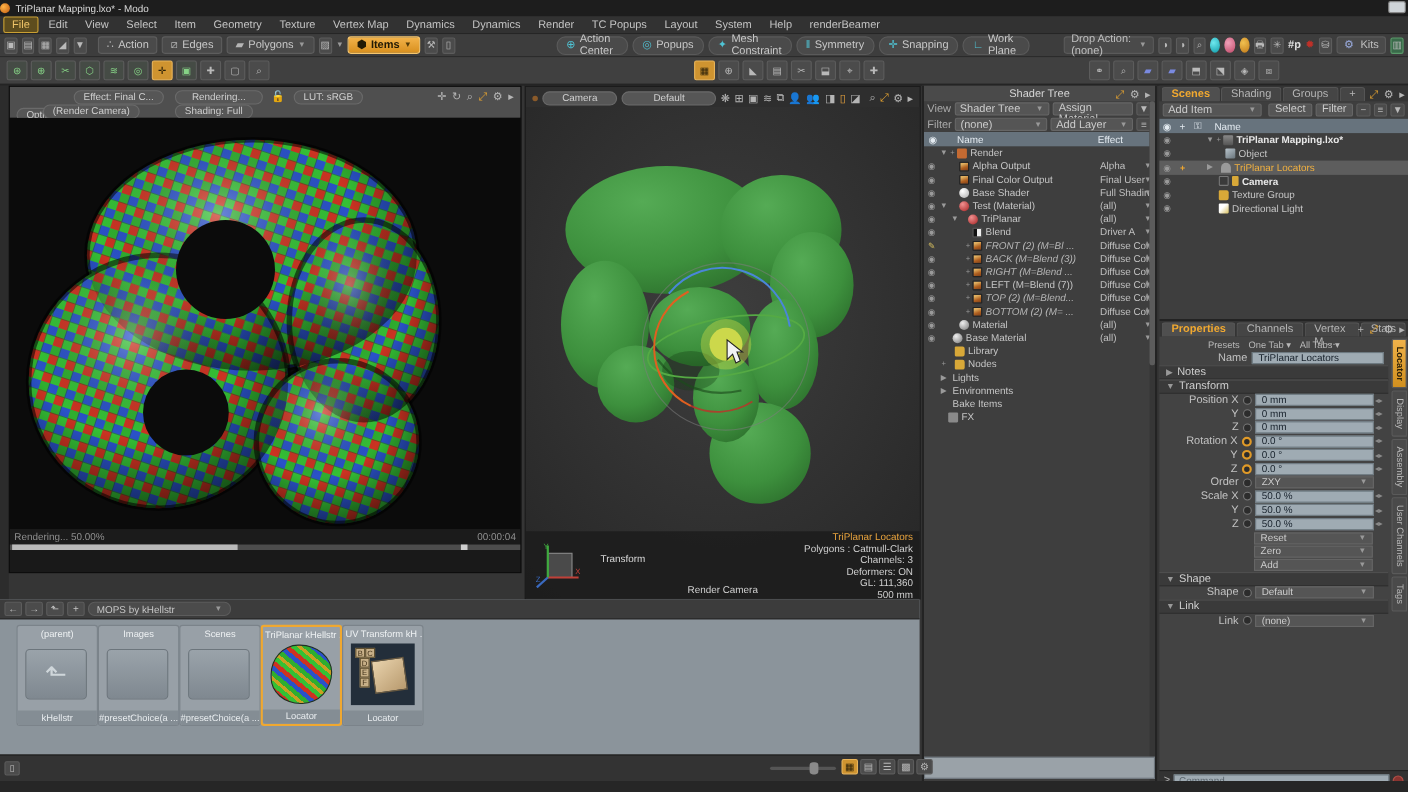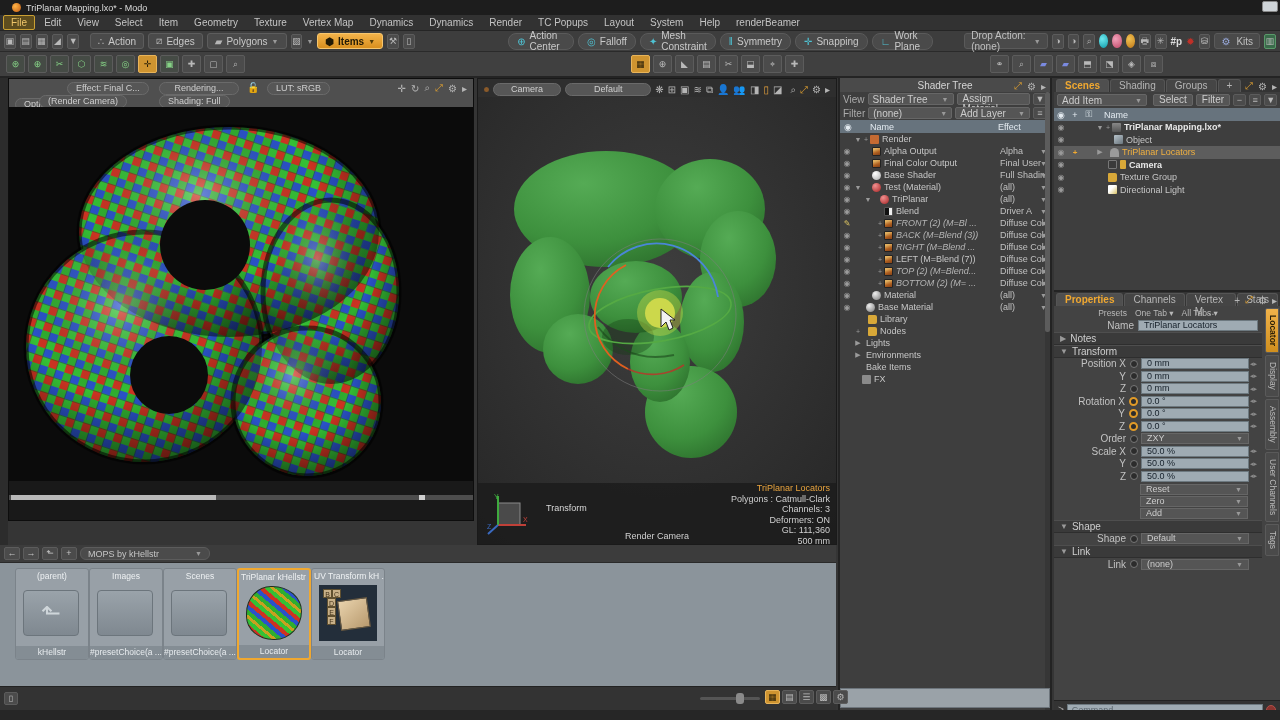--- a/index.html
+++ b/index.html
@@ -1,21 +1,21 @@
 <!DOCTYPE html>
 <html><head>
 <meta charset="utf-8">
 <style>
   * { box-sizing: border-box; margin:0; padding:0; }
   html,body { width:1280px; height:720px; overflow:hidden; }
   body { font-family:"Liberation Sans", sans-serif; font-size:10px; color:#c8c8c8; background:#353535; position:relative; }
   .abs { position:absolute; }
 
   
-  .titlebar { left:0; top:0; width:1280px; height:15px; background:#1d1d1d; color:#ddd; display:flex; align-items:center; gap:5px; padding:0 12px; font-size:9px; }
+  .titlebar { left:0; top:0; width:1280px; height:15px; background:#1d1d1d; color:#ddd; display:flex; align-items:center; gap:5px; padding:0 0; font-size:9px; }
   .modo-logo { width:9px; height:9px; border-radius:50%; background:radial-gradient(circle at 35% 35%, #ffb347, #c05a10); display:inline-block; }
   .win-btn { position:absolute; right:2px; top:1px; width:16px; height:11px; background:#cfd4d8; border:1px solid #888; border-radius:2px; }
   .menubar { left:0; top:15px; width:1280px; height:16px; background:#323232; border-bottom:1px solid #252525; display:flex; align-items:center; gap:2px; padding:0 3px; }
   .menu-item { padding:1px 7px; color:#c4c4c4; cursor:default; }
   .menu-item.active { border:1px solid #caa033; background:#5e4d1e; color:#f0c569; border-radius:2px; }
 
   .tb1 { left:0; top:31px; width:1280px; height:21px; background:#3d3d3d; border-bottom:1px solid #2a2a2a; display:flex; align-items:center; gap:4px; padding:0 4px; }
   .tb2 { left:0; top:52px; width:1280px; height:26px; background:#404040; border-bottom:2px solid #242424; display:flex; align-items:center; gap:3px; padding:0 6px; }
   .ibtn { width:17px; height:15px; background:#4b4b4b; border:1px solid #5c5c5c; border-radius:2px; color:#b9b9b9; font-size:9px; line-height:13px; text-align:center; }
   .ibtn.green { color:#86d286; background:#454b45; }
@@ -198,21 +198,21 @@
   </div>
   <span class="ibtn">⚒</span>
   <span class="ibtn">▯</span>
   <span style="width:130px"></span>
   <div class="chip">
     <span class="ci">⊕</span>
     <span>Action Center</span>
   </div>
   <div class="chip">
     <span class="ci">◎</span>
-    <span>Falloff</span>
+    <span>Popups</span>
   </div>
   <div class="chip">
     <span class="ci">✦</span>
     <span>Mesh Constraint</span>
   </div>
   <div class="chip">
     <span class="ci">‖</span>
     <span>Symmetry</span>
   </div>
   <div class="chip">
@@ -324,20 +324,24 @@
       </g>
       <g fill="url(#shade)">
         <ellipse cx="220" cy="125" rx="150" ry="105"></ellipse>
         <ellipse cx="135" cy="240" rx="118" ry="115"></ellipse>
         <ellipse cx="322" cy="185" rx="68" ry="92"></ellipse>
         <circle cx="298" cy="295" r="74"></circle>
       </g>
       <circle cx="196" cy="138" r="45" fill="#0b0b0b"></circle>
       <circle cx="160" cy="268" r="39" fill="#0b0b0b"></circle>
     </svg>
+  </div>
+  <div class="pv-status">
+    <span>Rendering... 50.00%</span>
+    <span>00:00:04</span>
   </div>
   <div class="pv-progress">
     <span class="done"></span>
     <span class="mark"></span>
   </div>
 </div>
 
 <div class="abs viewport">
   <div class="vp-head">
     <span style="width:5px;height:5px;border-radius:50%;background:#8a5a2a"></span>

